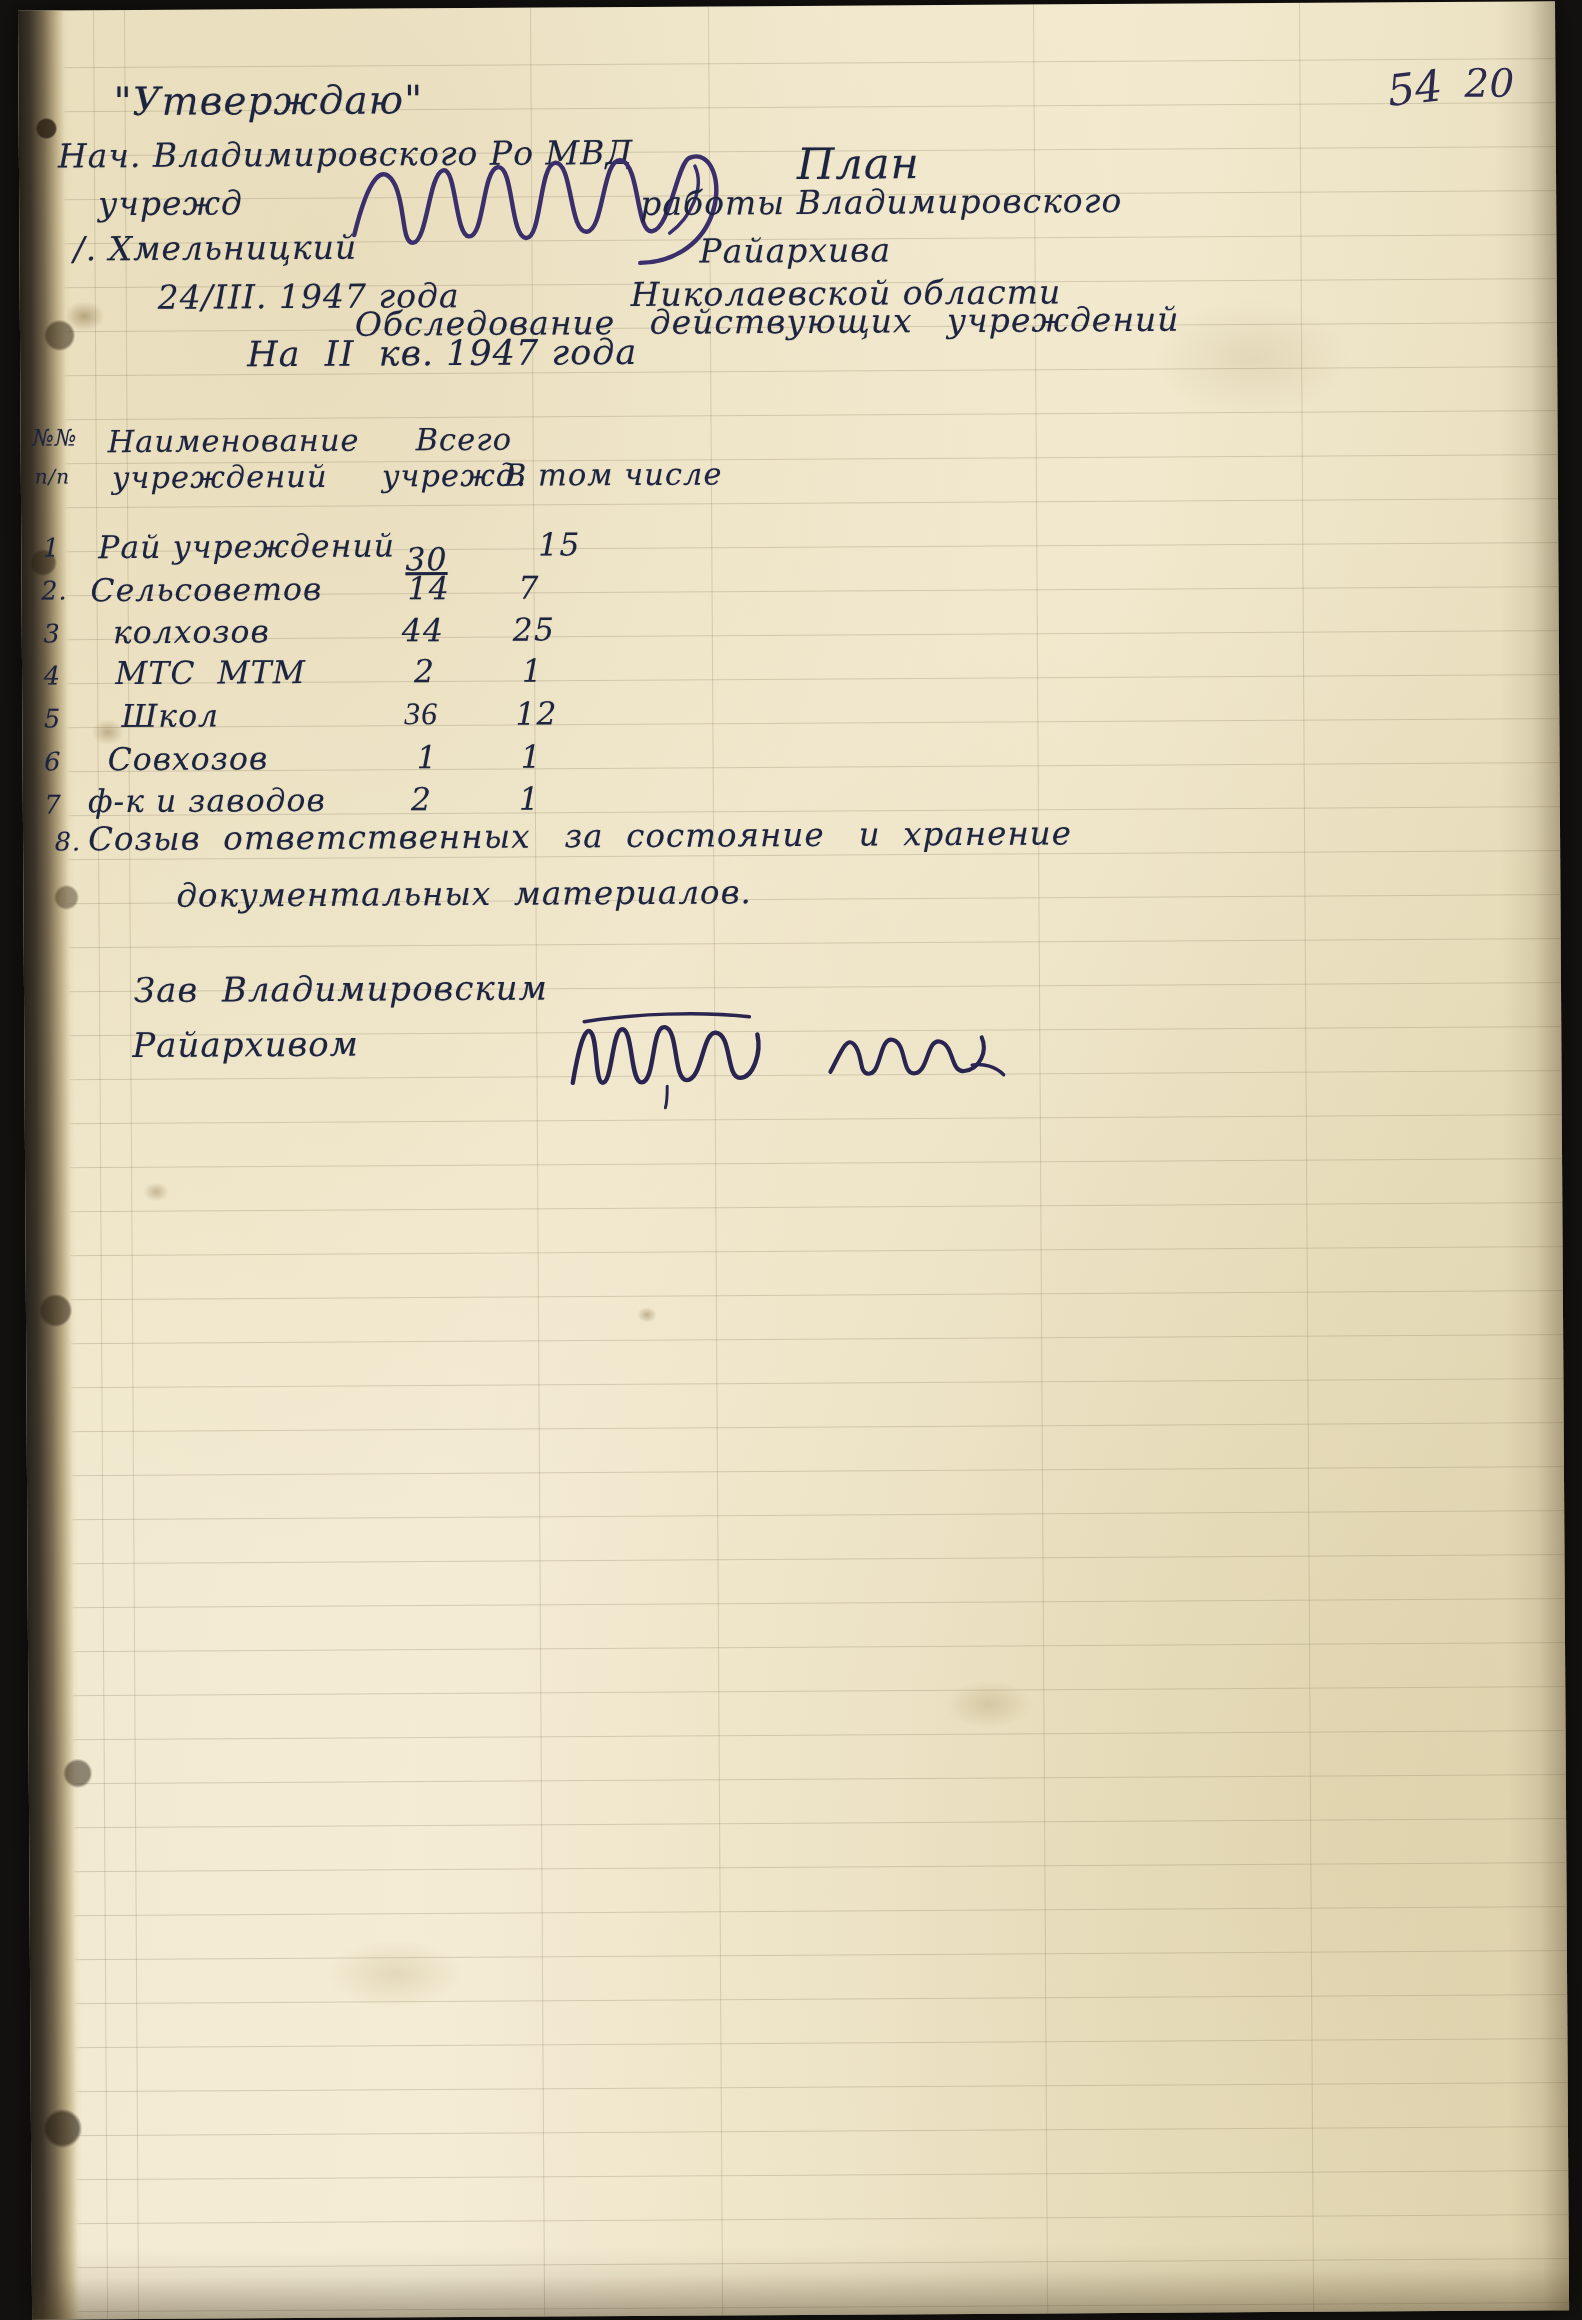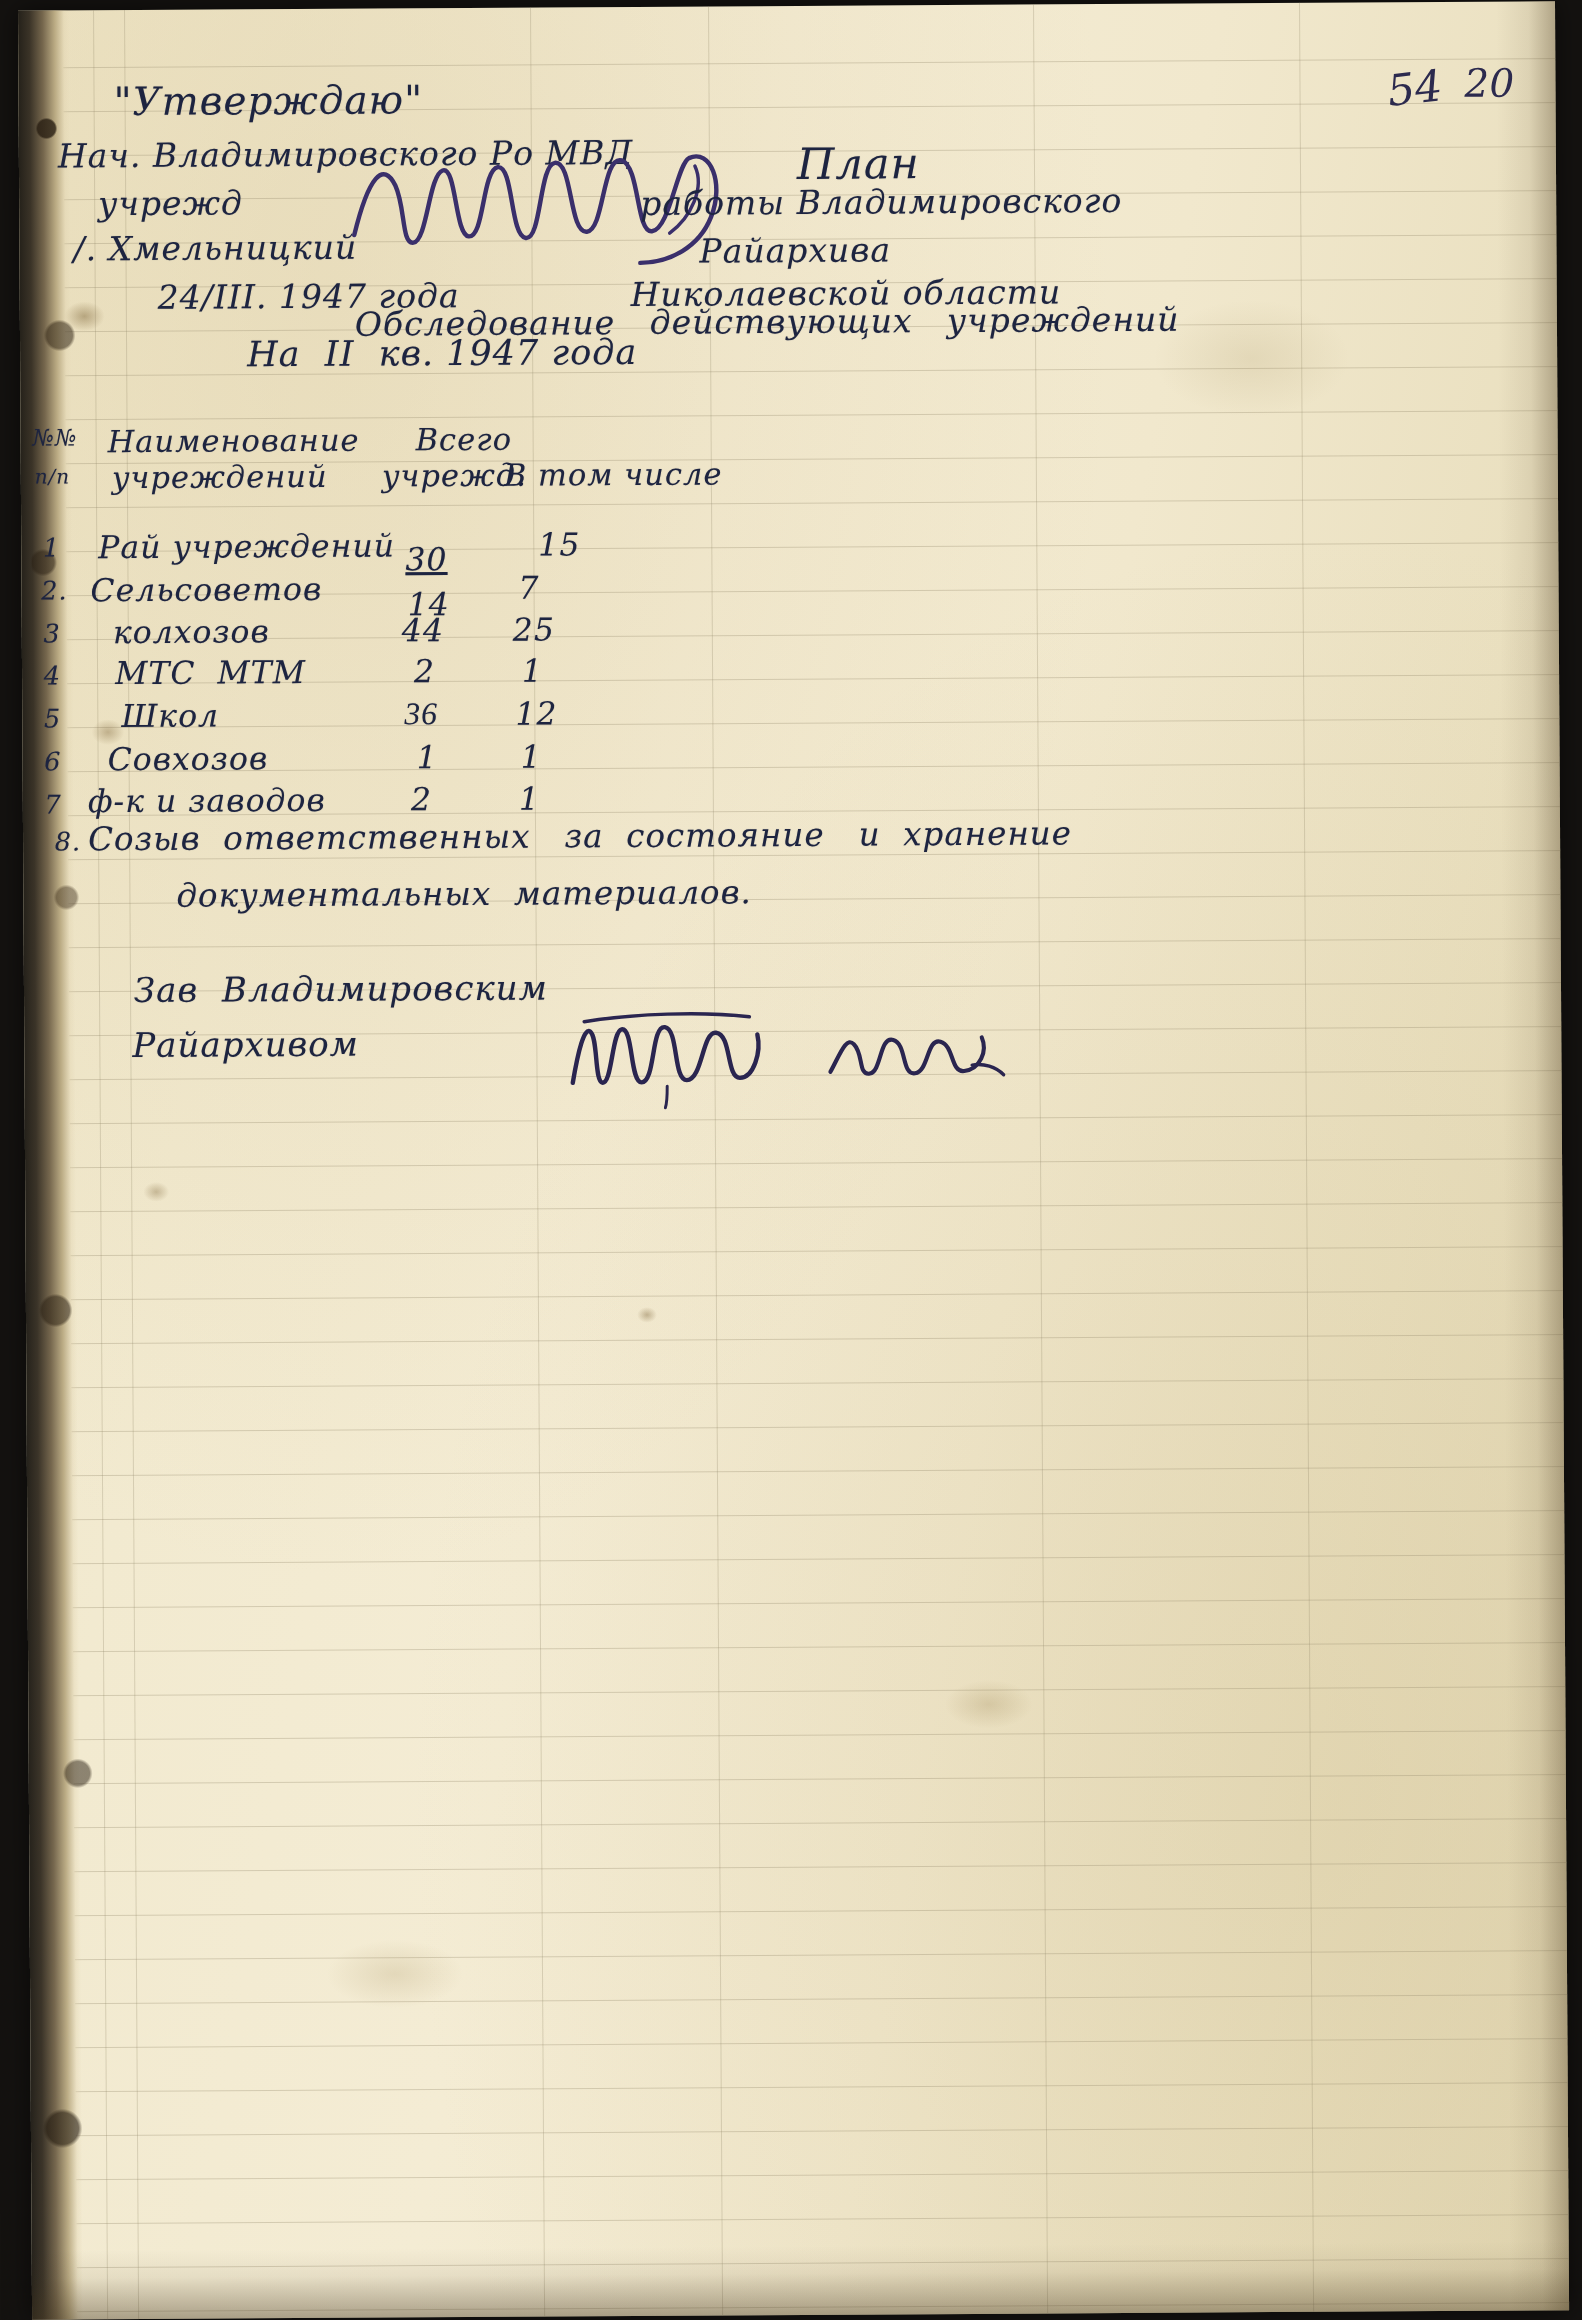--- a/index.html
+++ b/index.html
@@ -172,21 +172,21 @@
 
       <div class="hw" style="left:483px; top:41px; font-size:30.5px;">В том числе</div>
 
       <div class="hw" style="left:21.7px;  top:113px; font-size:25.6px;">1</div>
       <div class="hw" style="left:77px;  top:110px; font-size:31.5px;">Рай учреждений</div>
       <div class="hw" style="left:384px; top:124px; font-size:31.5px;text-decoration:underline;">30</div>
       <div class="hw" style="left:493px; top:110px; font-size:31.5px;margin-left:24px;">15</div>
 
       <div class="hw" style="left:19.7px;  top:156px; font-size:25.6px;">2.</div>
       <div class="hw" style="left:69px;  top:153px; font-size:31.5px;">Сельсоветов</div>
-      <div class="hw" style="left:386px; top:153px; font-size:31.5px;margin-top:16px;">14</div>
+      <div class="hw" style="left:386px; top:153px; font-size:31.5px;">14</div>
       <div class="hw" style="left:497px; top:153px; font-size:31.5px;">7</div>
 
       <div class="hw" style="left:21.7px;  top:199px; font-size:25.6px;">3</div>
       <div class="hw" style="left:91px;  top:195px; font-size:31.5px;">колхозов</div>
       <div class="hw" style="left:380px; top:195px; font-size:31.5px;">44</div>
       <div class="hw" style="left:491px; top:195px; font-size:31.5px;">25</div>
 
       <div class="hw" style="left:21.7px;  top:241px; font-size:25.6px;">4</div>
       <div class="hw" style="left:93px;  top:236px; font-size:31.5px;">МТС  МТМ</div>
       <div class="hw" style="left:392px; top:236px; font-size:31.5px;">2</div>

